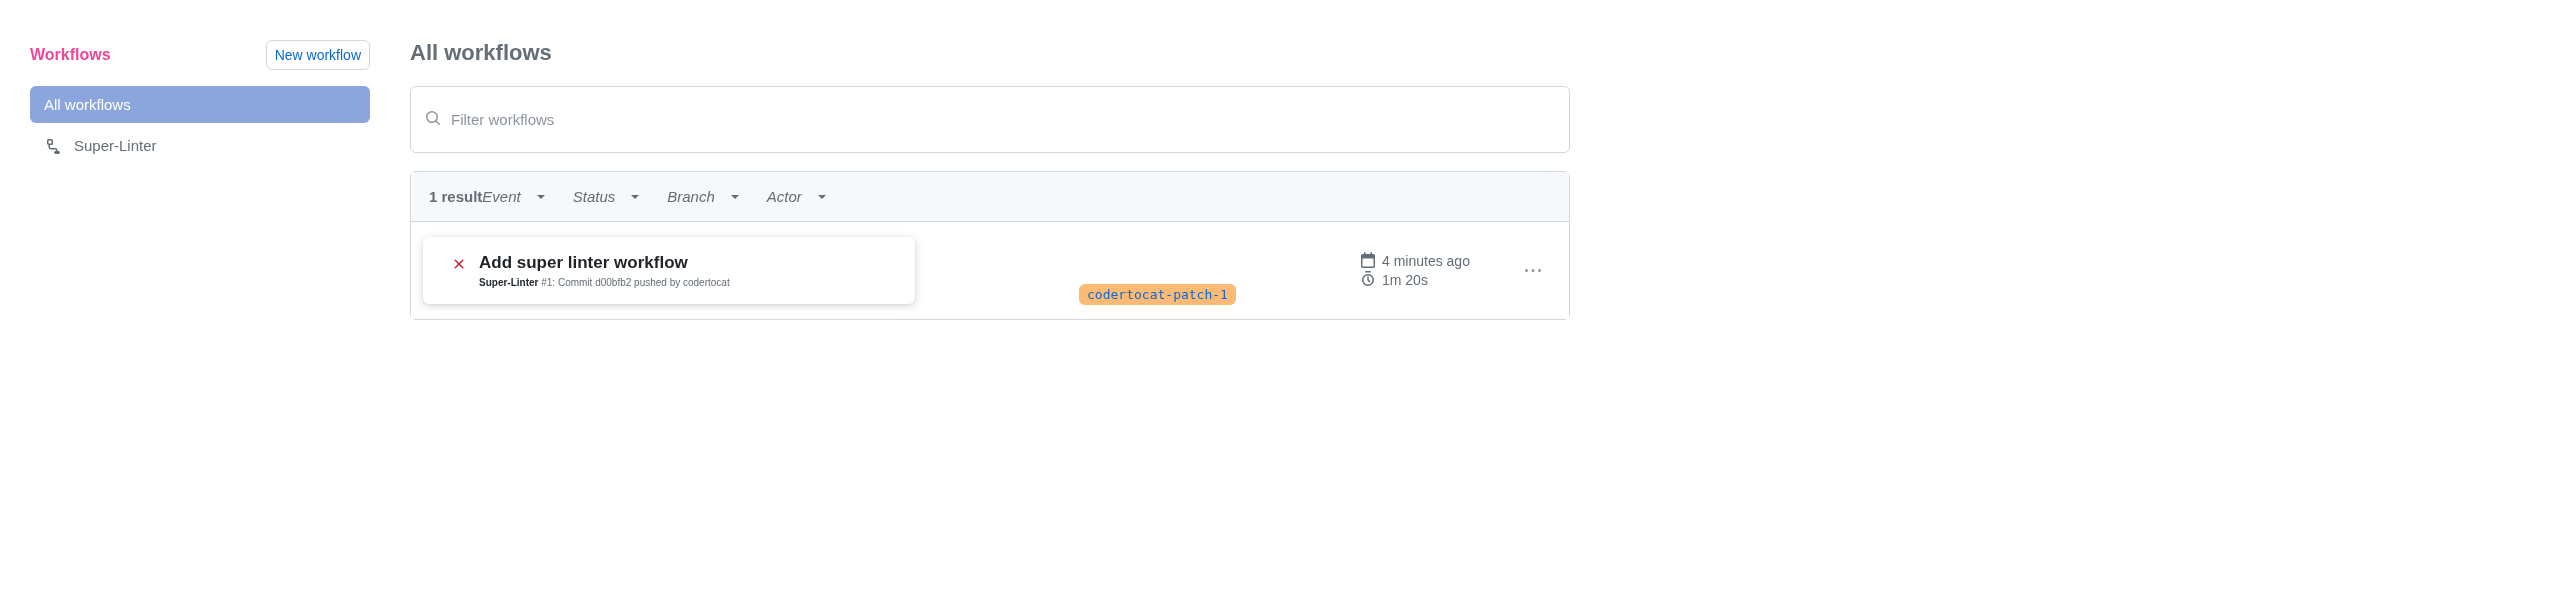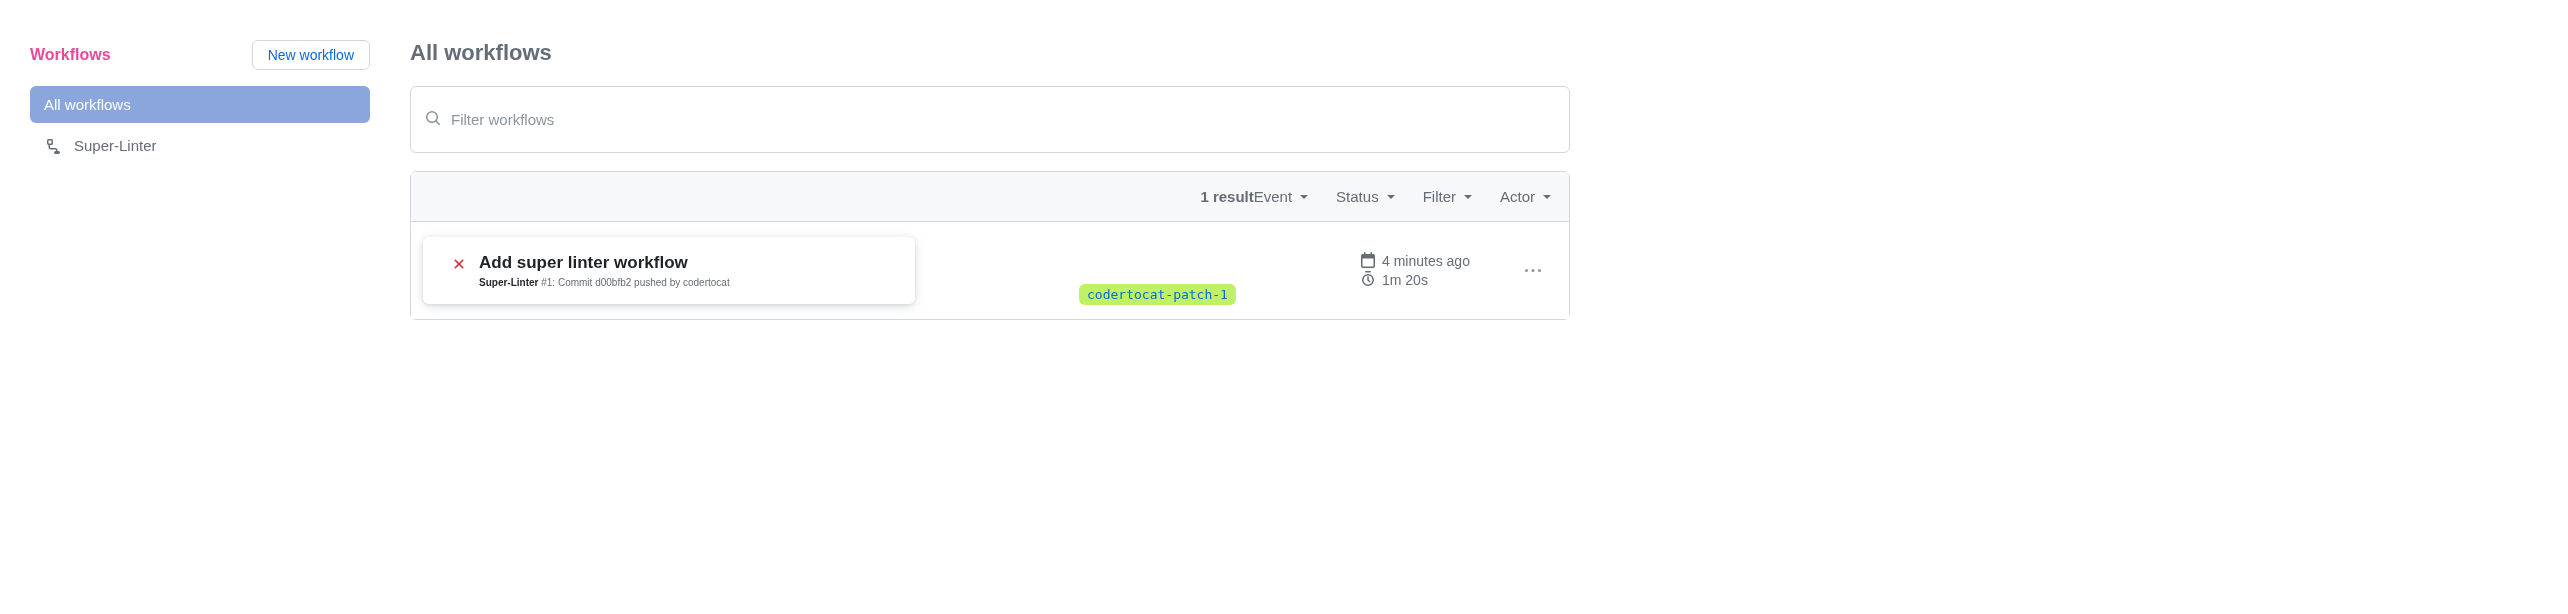--- a/index.html
+++ b/index.html
@@ -34,21 +34,21 @@
       font-weight: 600;
       color: #ec4899;
     }
     .new-workflow-btn {
       font-size: 14px;
       font-weight: 500;
       color: #0969da;
       background: #fff;
       border: 1px solid #d0d7de;
       border-radius: 6px;
-      padding: 6px 15px;
+      padding: 6px 8px;
       cursor: pointer;
     }
     .sidebar-item {
       display: flex;
       align-items: center;
       padding: 10px 14px;
       border-radius: 6px;
       cursor: pointer;
       margin-bottom: 4px;
       color: #24292f;
@@ -106,39 +106,40 @@
     .runs-box {
       border: 1px solid #d0d7de;
       border-radius: 6px;
       overflow: visible;
     }
     .runs-header {
       background: #f6f8fa;
       padding: 16px 18px;
       display: flex;
       align-items: center;
-      justify-content: flex-end;
+      justify-content: flex-start;
       border-bottom: 1px solid #d0d7de;
     }
     .result-count {
       font-size: 15px;
       font-weight: 600;
       color: #656d76;
     }
     .filters {
       display: flex;
       gap: 28px;
     }
     .filter-dropdown {
       font-size: 15px;
       color: #656d76;
       cursor: pointer;
       display: inline-flex;
       align-items: center;
-      gap: 6px;
+      gap: 14px;
+      font-style: italic;
     }
     .caret {
       display: inline-block;
       width: 0;
       height: 0;
       border-left: 4px solid transparent;
       border-right: 4px solid transparent;
       border-top: 4px solid #656d76;
       margin-left: 2px;
     }
@@ -182,21 +183,21 @@
     }
     .run-middle {
       flex: 1;
       display: flex;
       justify-content: center;
       padding-left: 40px;
     }
     .branch-tag {
       font-family: ui-monospace, SFMono-Regular, "SF Mono", Menlo, Consolas, monospace;
       font-size: 13px;
-      background: #bef264;
+      background: #fdba74;
       color: #0969da;
       padding: 3px 8px;
       border-radius: 6px;
       display: inline-block;
       margin-top: 48px;
     }
     .run-right {
       display: flex;
       align-items: center;
       gap: 24px;
@@ -263,21 +264,21 @@
         <div class="filters">
           <span class="filter-dropdown">
             <span>Event</span>
             <span class="caret"></span>
           </span>
           <span class="filter-dropdown">
             <span>Status</span>
             <span class="caret"></span>
           </span>
           <span class="filter-dropdown">
-            <span>Filter</span>
+            <span>Branch</span>
             <span class="caret"></span>
           </span>
           <span class="filter-dropdown">
             <span>Actor</span>
             <span class="caret"></span>
           </span>
         </div>
       </div>
 
       <div class="runs-body">

